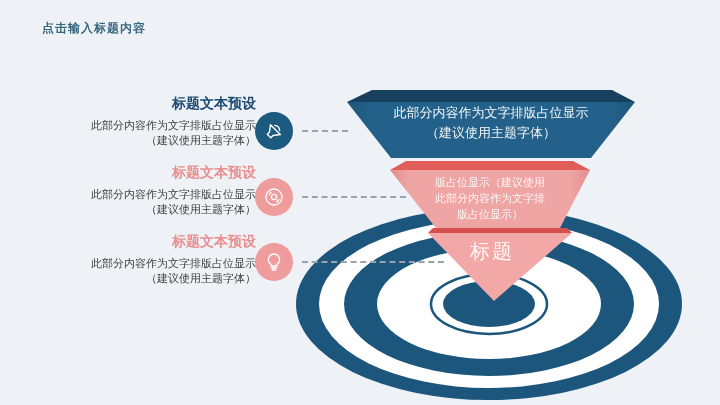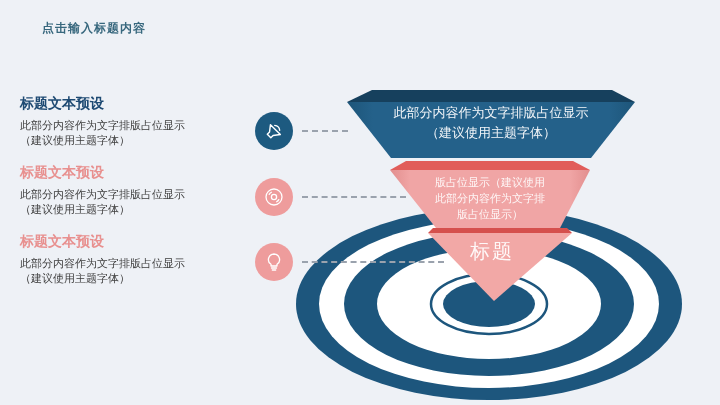--- a/index.html
+++ b/index.html
@@ -3,21 +3,21 @@
 <meta charset="utf-8">
 <style>
   html,body{margin:0;padding:0;}
   body{width:720px;height:405px;overflow:hidden;background:#eef1f6;
        font-family:"Liberation Sans", sans-serif;}
   .stage{position:relative;width:720px;height:405px;background:#eef1f6;}
 
   .page-title{position:absolute;left:42px;top:20px;font-size:12px;font-weight:600;
       letter-spacing:1px;color:#38687e;font-family:"Liberation Sans",sans-serif;}
 
-  .block{position:absolute;left:20px;width:228px;text-align:left;}
+  .block{position:absolute;left:28px;width:228px;text-align:right;}
   .block-title{font-size:14px;font-weight:bold;margin-bottom:5px;
       font-family:"Liberation Serif","DejaVu Serif",serif;}
   .block-title.navy{color:#1e4a73;}
   .block-title.pink{color:#e8908f;}
   .block-body{font-size:11px;line-height:15px;color:#3d3d3d;
       font-family:"Liberation Serif","DejaVu Serif",serif;}
 
   .icon-circle{position:absolute;width:38px;height:38px;border-radius:50%;
       display:flex;align-items:center;justify-content:center;}
   .icon-circle.blue{background:#1d5a80;}

